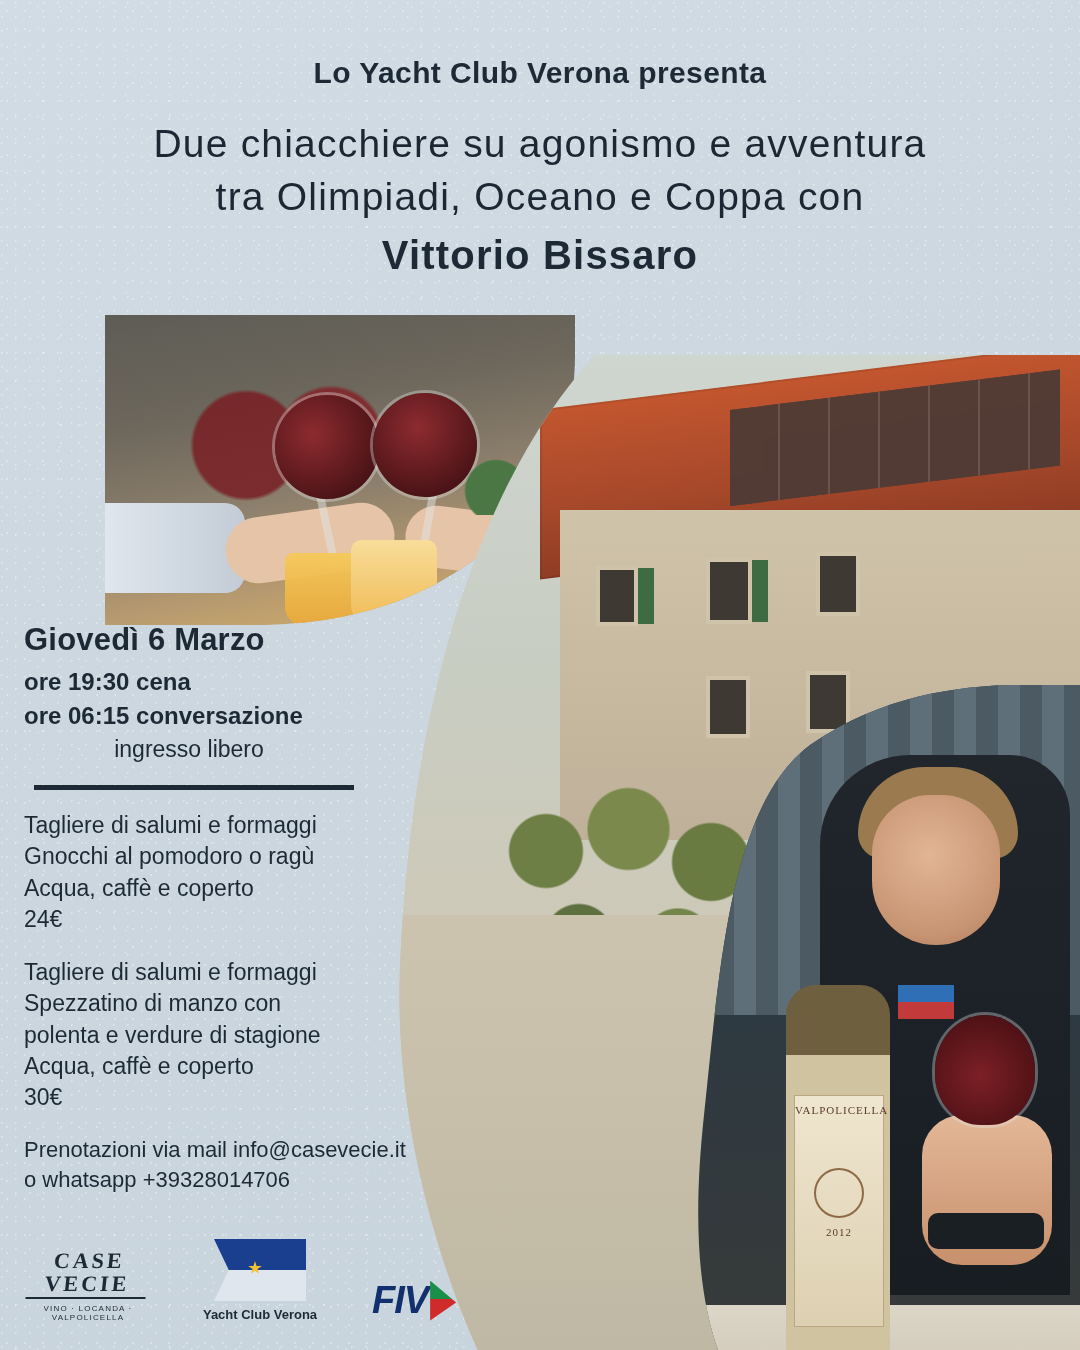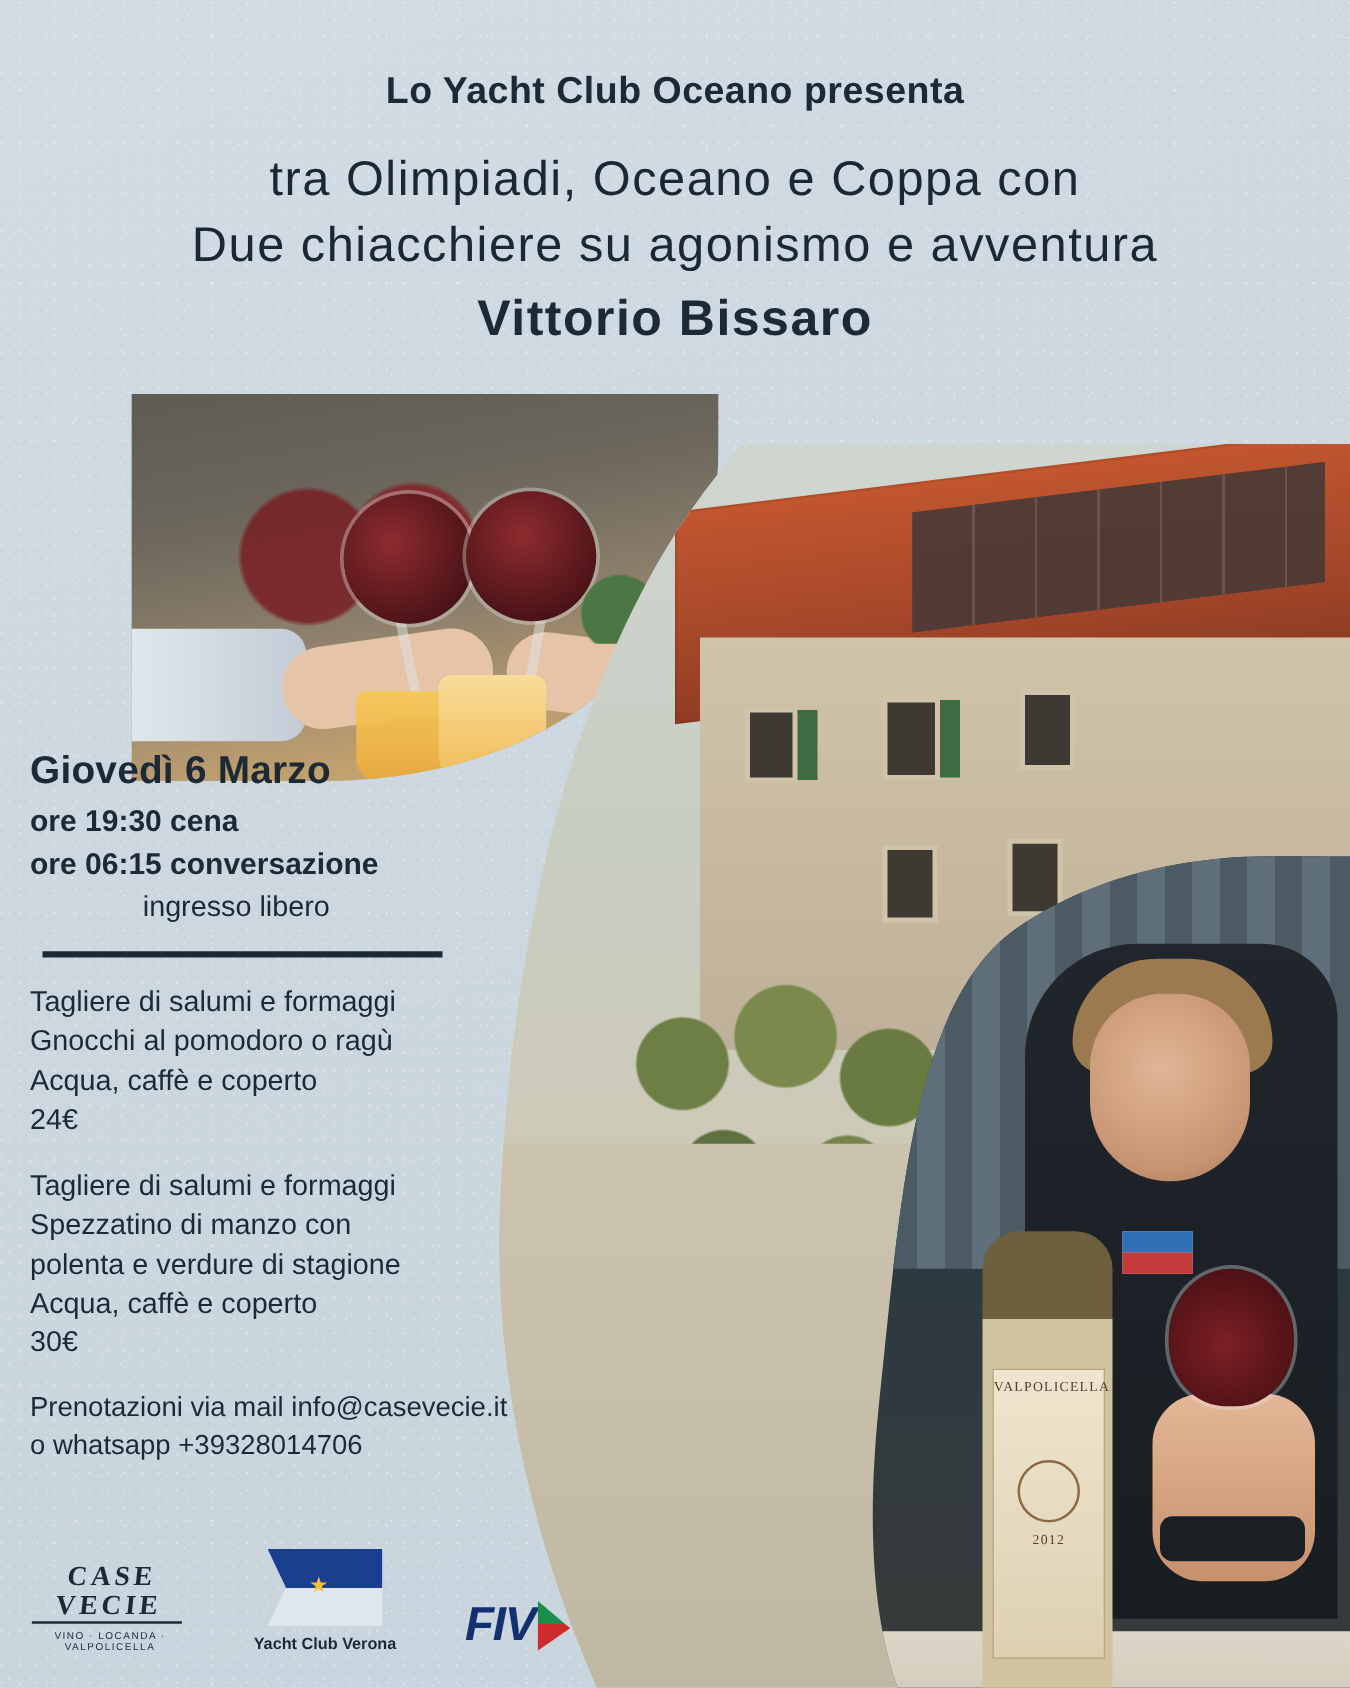--- a/index.html
+++ b/index.html
@@ -307,20 +307,21 @@
     position: absolute;
     left: 24px;
     top: 598px;
     width: 400px;
     color: #1d2a36;
   }
   .date {
     font-size: 31px;
     font-weight: bold;
     letter-spacing: 0.2px;
+    margin-top: 24px;
   }
   .time {
     font-size: 24px;
     font-weight: bold;
     margin-top: 10px;
   }
   .time2 {
     font-size: 24px;
     font-weight: bold;
     margin-top: 6px;
@@ -417,24 +418,24 @@
     background: linear-gradient(180deg, #1b8f4a 0 45%, #d02b2b 45% 100%);
     clip-path: polygon(0 0, 100% 55%, 0 100%);
   }
 </style>
 </head>
 <body>
 
 <div class="poster">
 
   <div class="header">
-    <div class="presenta">Lo Yacht Club Oceano presenta</div>
+    <div class="presenta">Lo Yacht Club Verona presenta</div>
     <div class="title">
+      <div>Due chiacchiere su agonismo e avventura</div>
       <div>tra Olimpiadi, Oceano e Coppa con</div>
-      <div>Due chiacchiere su agonismo e avventura</div>
     </div>
     <div class="guest">Vittorio Bissaro</div>
   </div>
 
   <div class="collage">
 
     <div class="photo photo-wine">
       <div class="sleeve"></div>
       <div class="arm a1"></div>
       <div class="arm a2"></div>

